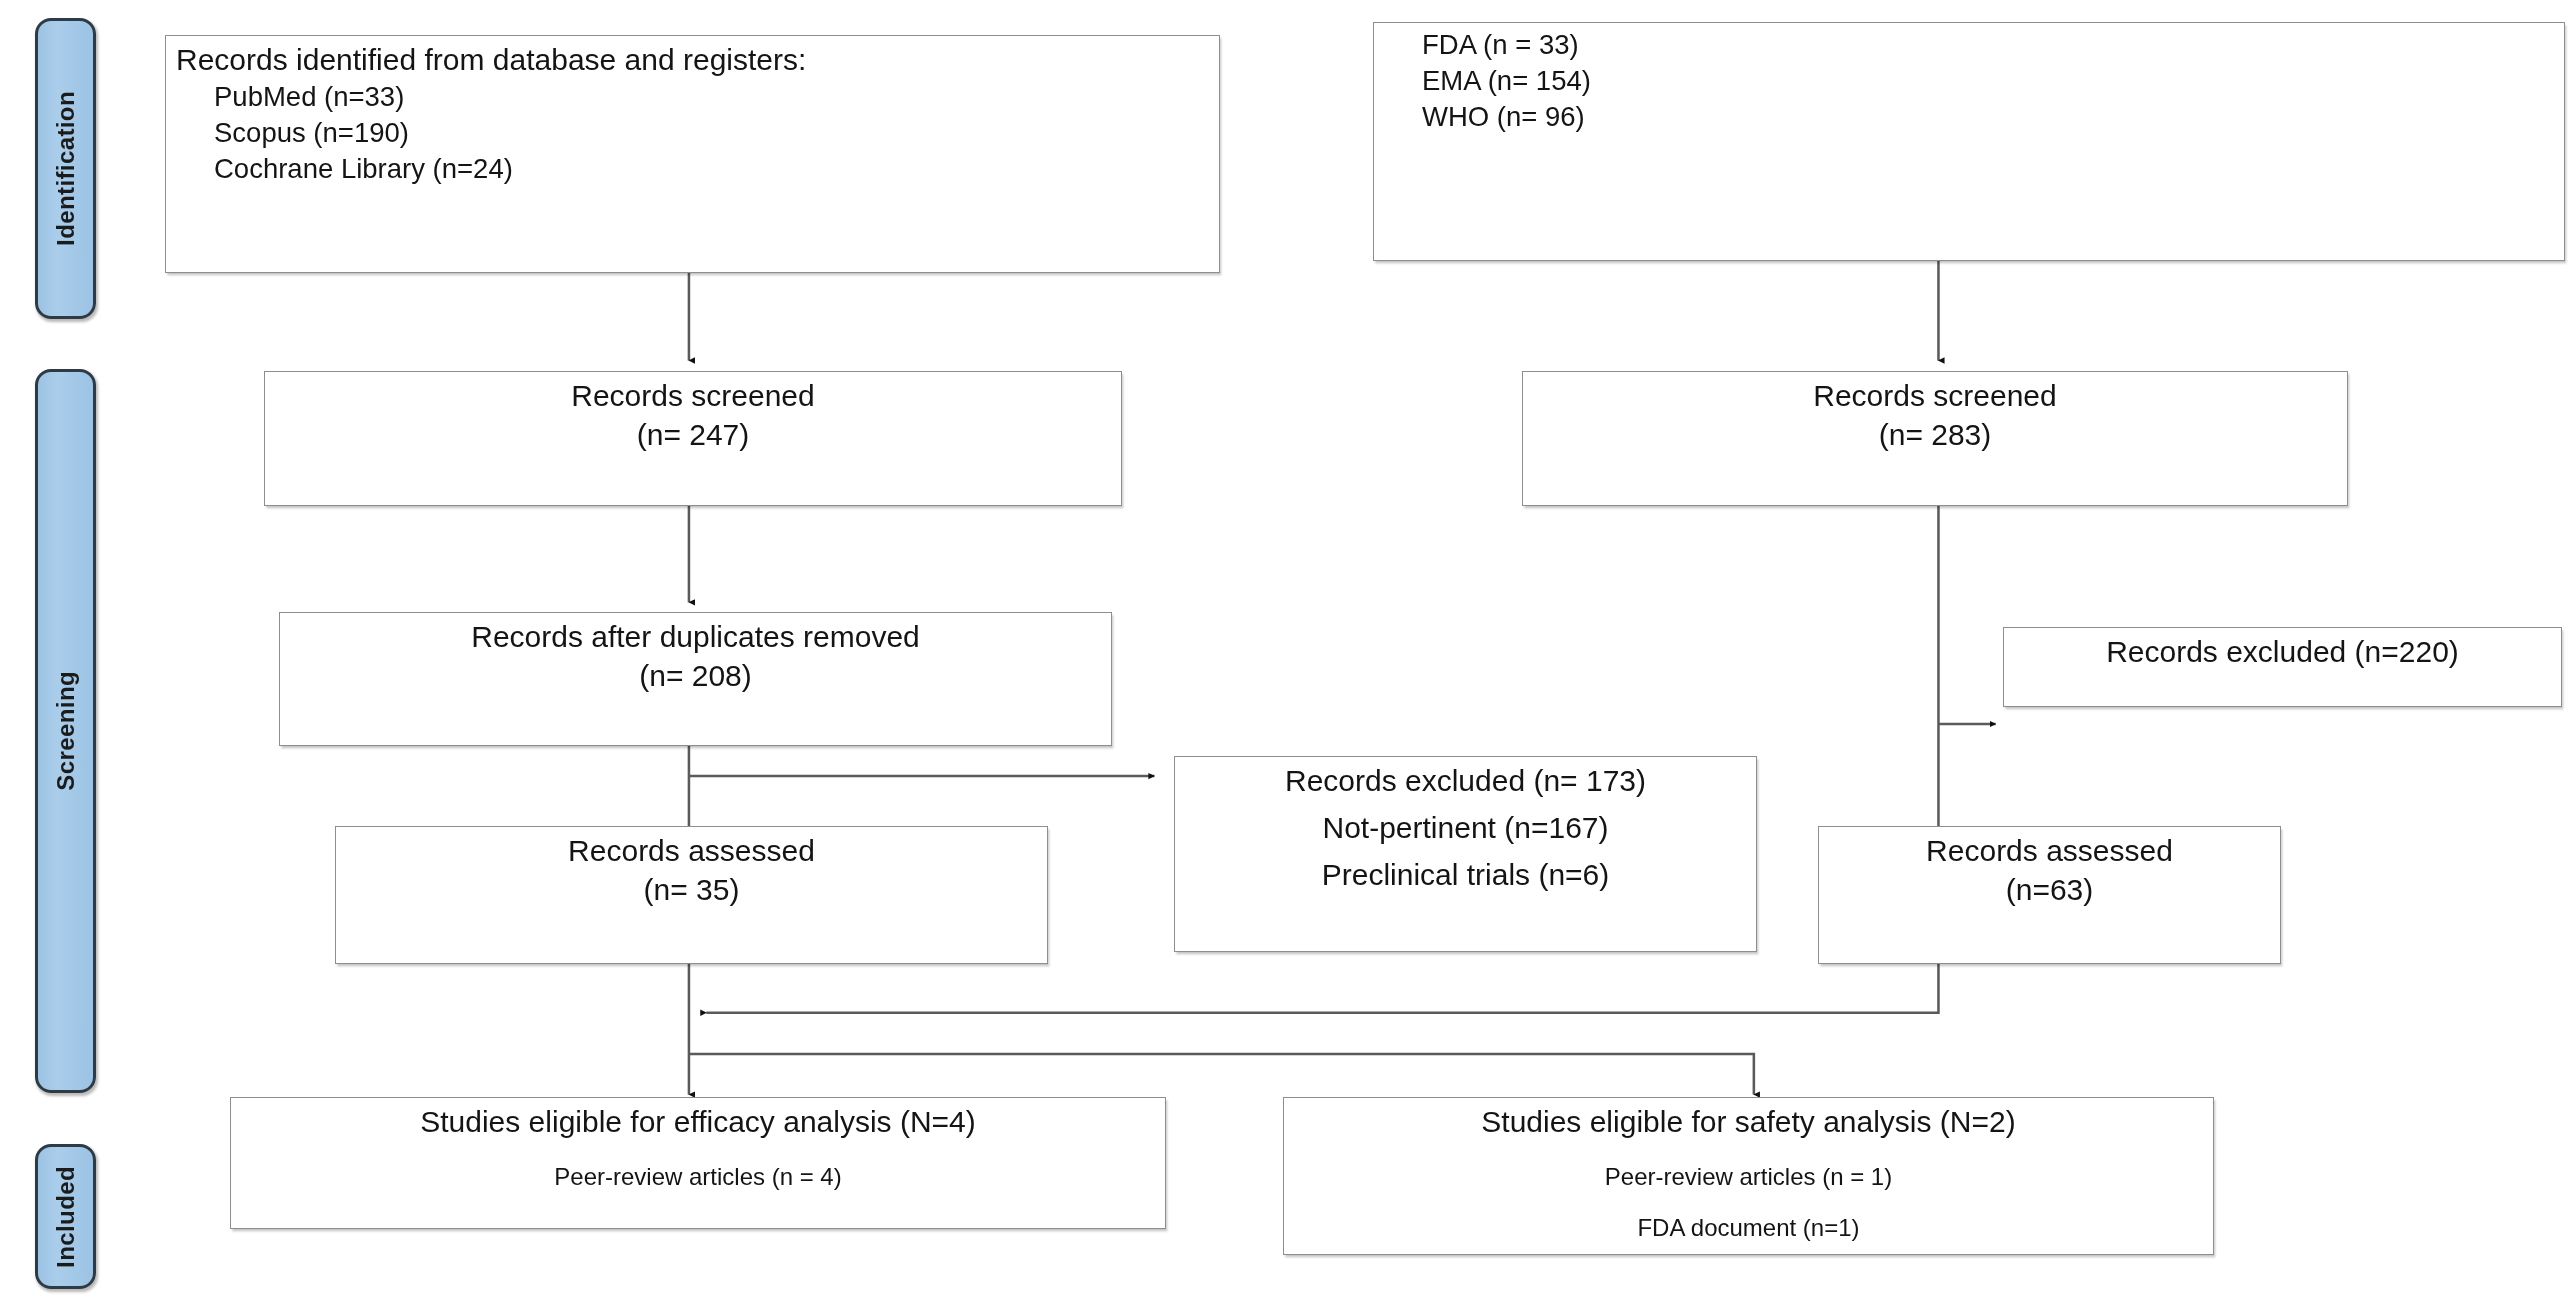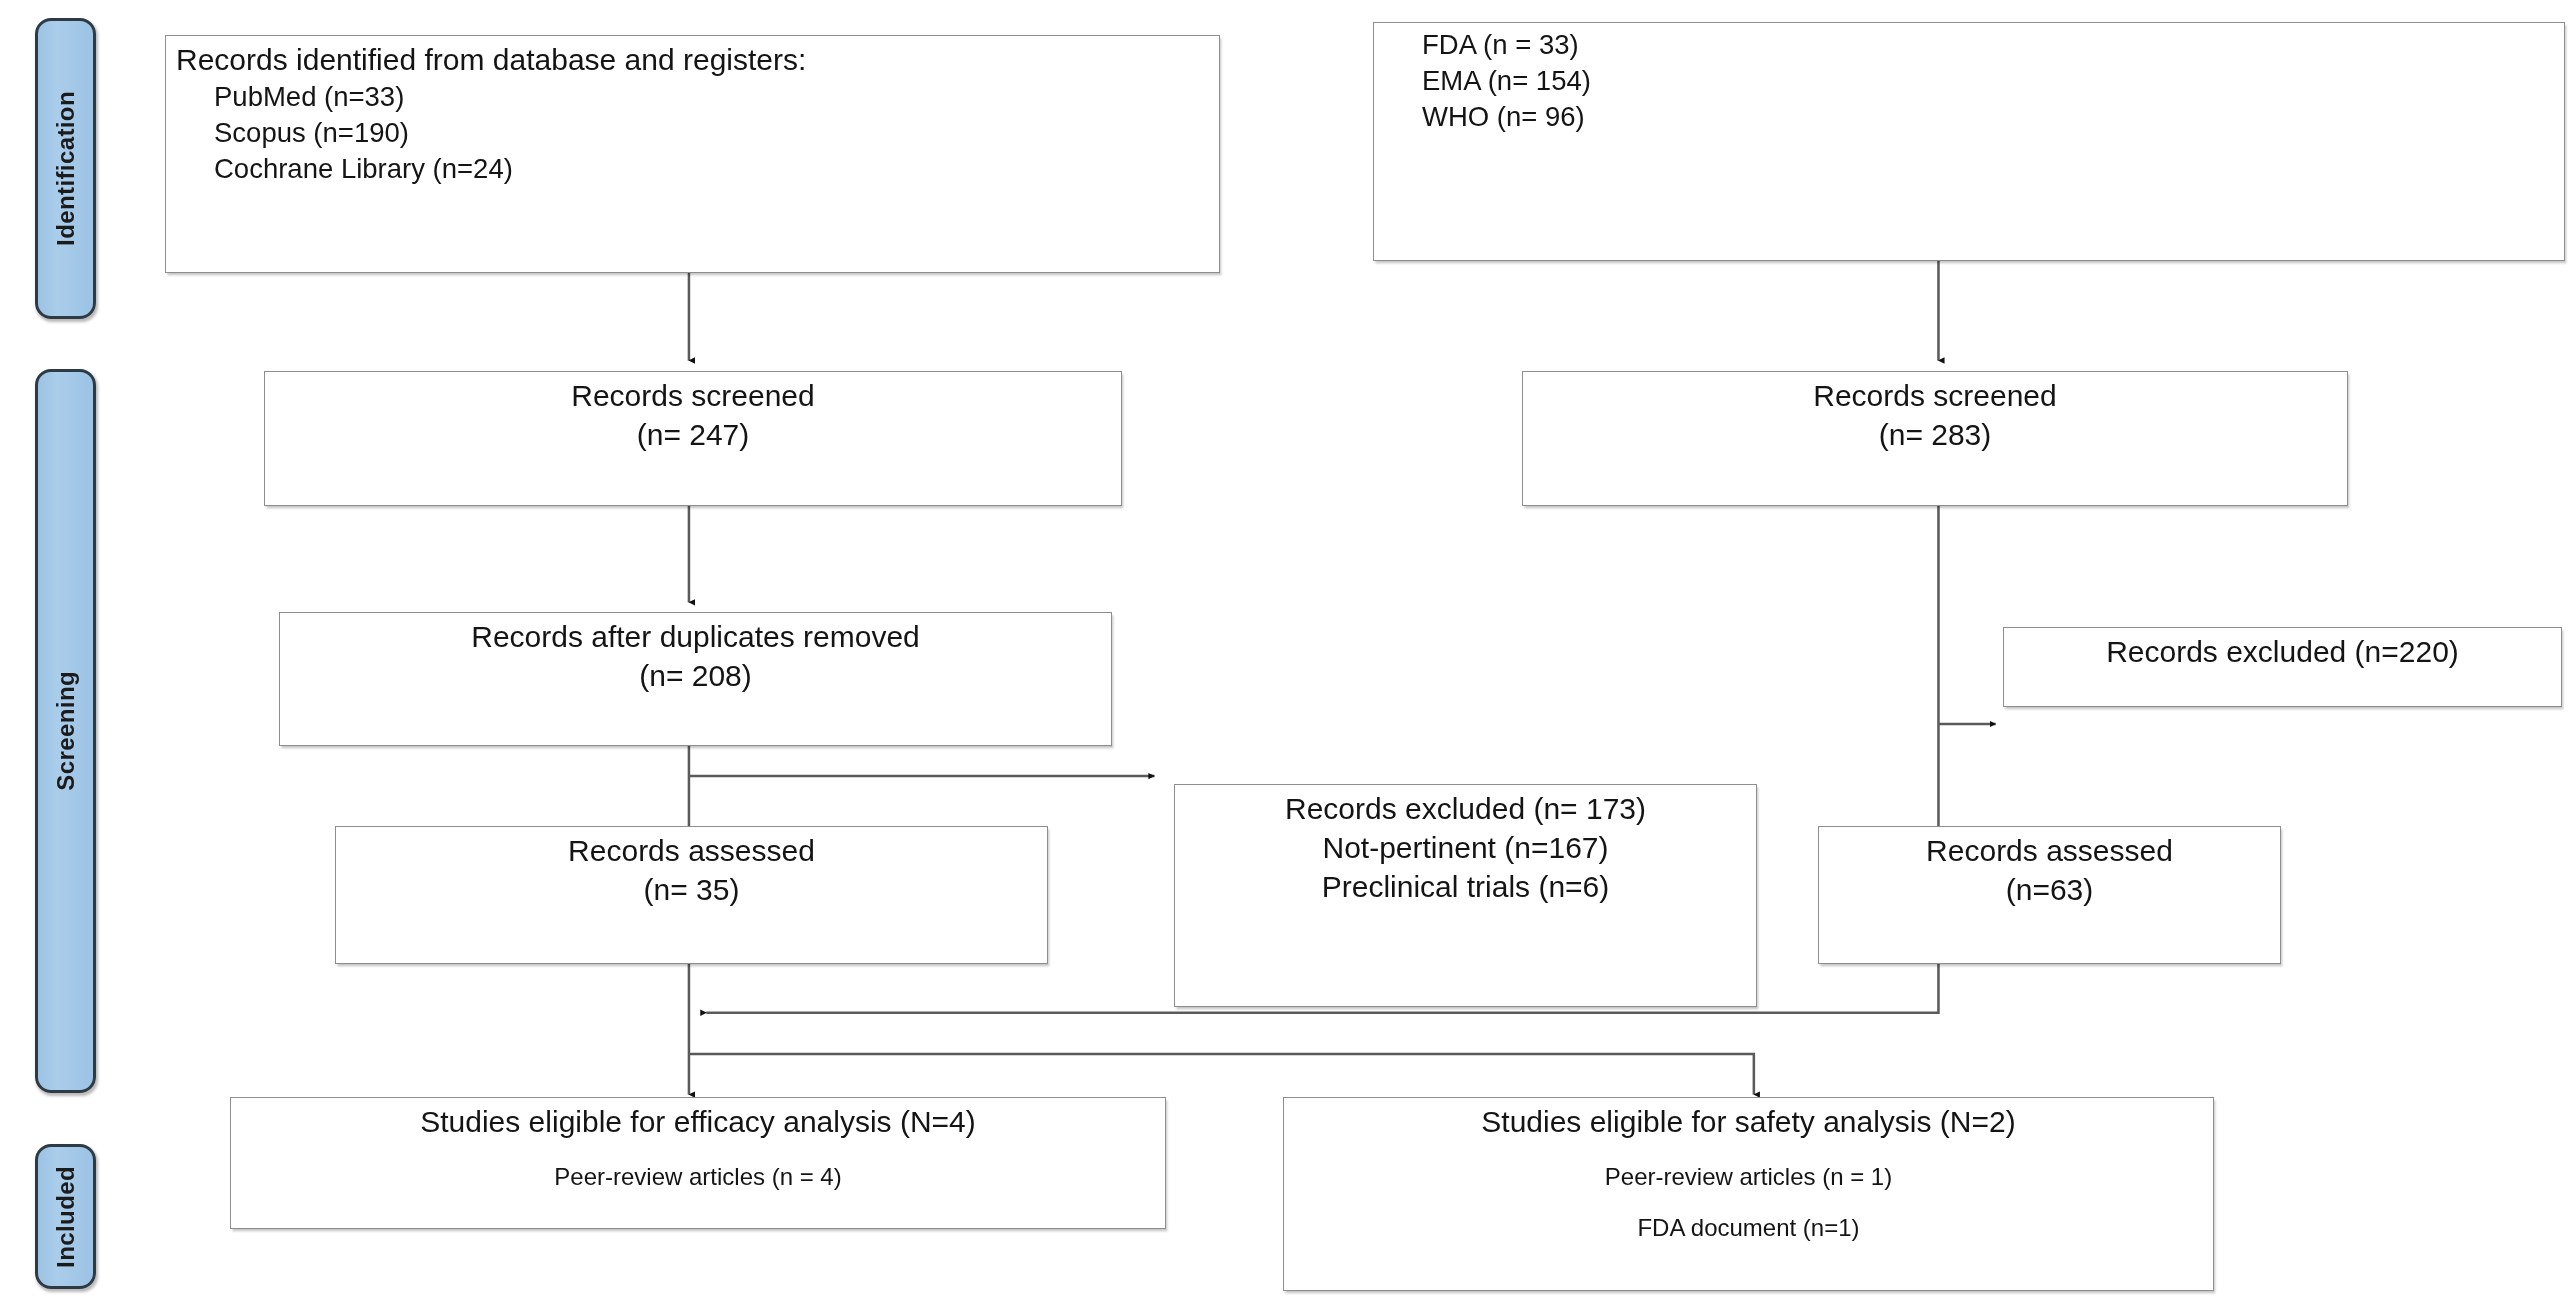--- a/index.html
+++ b/index.html
@@ -167,36 +167,36 @@
 
   <div class="flow-box align-center" style="left:2003px; top:627px; width:559px; height:80px;">
     <div class="box-line lvl-title">Records excluded (n=220)</div>
   </div>
 
   <div class="flow-box align-center" style="left:335px; top:826px; width:713px; height:138px;">
     <div class="box-line lvl-title">Records assessed</div>
     <div class="box-line lvl-title">(n= 35)</div>
   </div>
 
-  <div class="flow-box align-center" style="left:1174px; top:784px; width:583px; height:223px;">
+  <div class="flow-box align-center" style="left:1174px; top:756px; width:583px; height:196px;gap:8px;">
     <div class="box-line lvl-title">Records excluded (n= 173)</div>
     <div class="box-line lvl-title">Not-pertinent (n=167)</div>
     <div class="box-line lvl-title">Preclinical trials (n=6)</div>
   </div>
 
   <div class="flow-box align-center" style="left:1818px; top:826px; width:463px; height:138px;">
     <div class="box-line lvl-title">Records assessed</div>
     <div class="box-line lvl-title">(n=63)</div>
   </div>
 
   <div class="flow-box align-center" style="left:230px; top:1097px; width:936px; height:132px;">
     <div class="box-line lvl-title">Studies eligible for efficacy analysis (N=4)</div>
     <div class="box-line lvl-small">Peer-review articles (n = 4)</div>
   </div>
 
-  <div class="flow-box align-center" style="left:1283px; top:1097px; width:931px; height:194px;">
+  <div class="flow-box align-center" style="left:1283px; top:1097px; width:931px; height:158px;">
     <div class="box-line lvl-title">Studies eligible for safety analysis (N=2)</div>
     <div class="box-line lvl-small">Peer-review articles (n = 1)</div>
     <div class="box-line lvl-small">FDA document (n=1)</div>
   </div>
 
 </div>
 
 
 </body></html>

